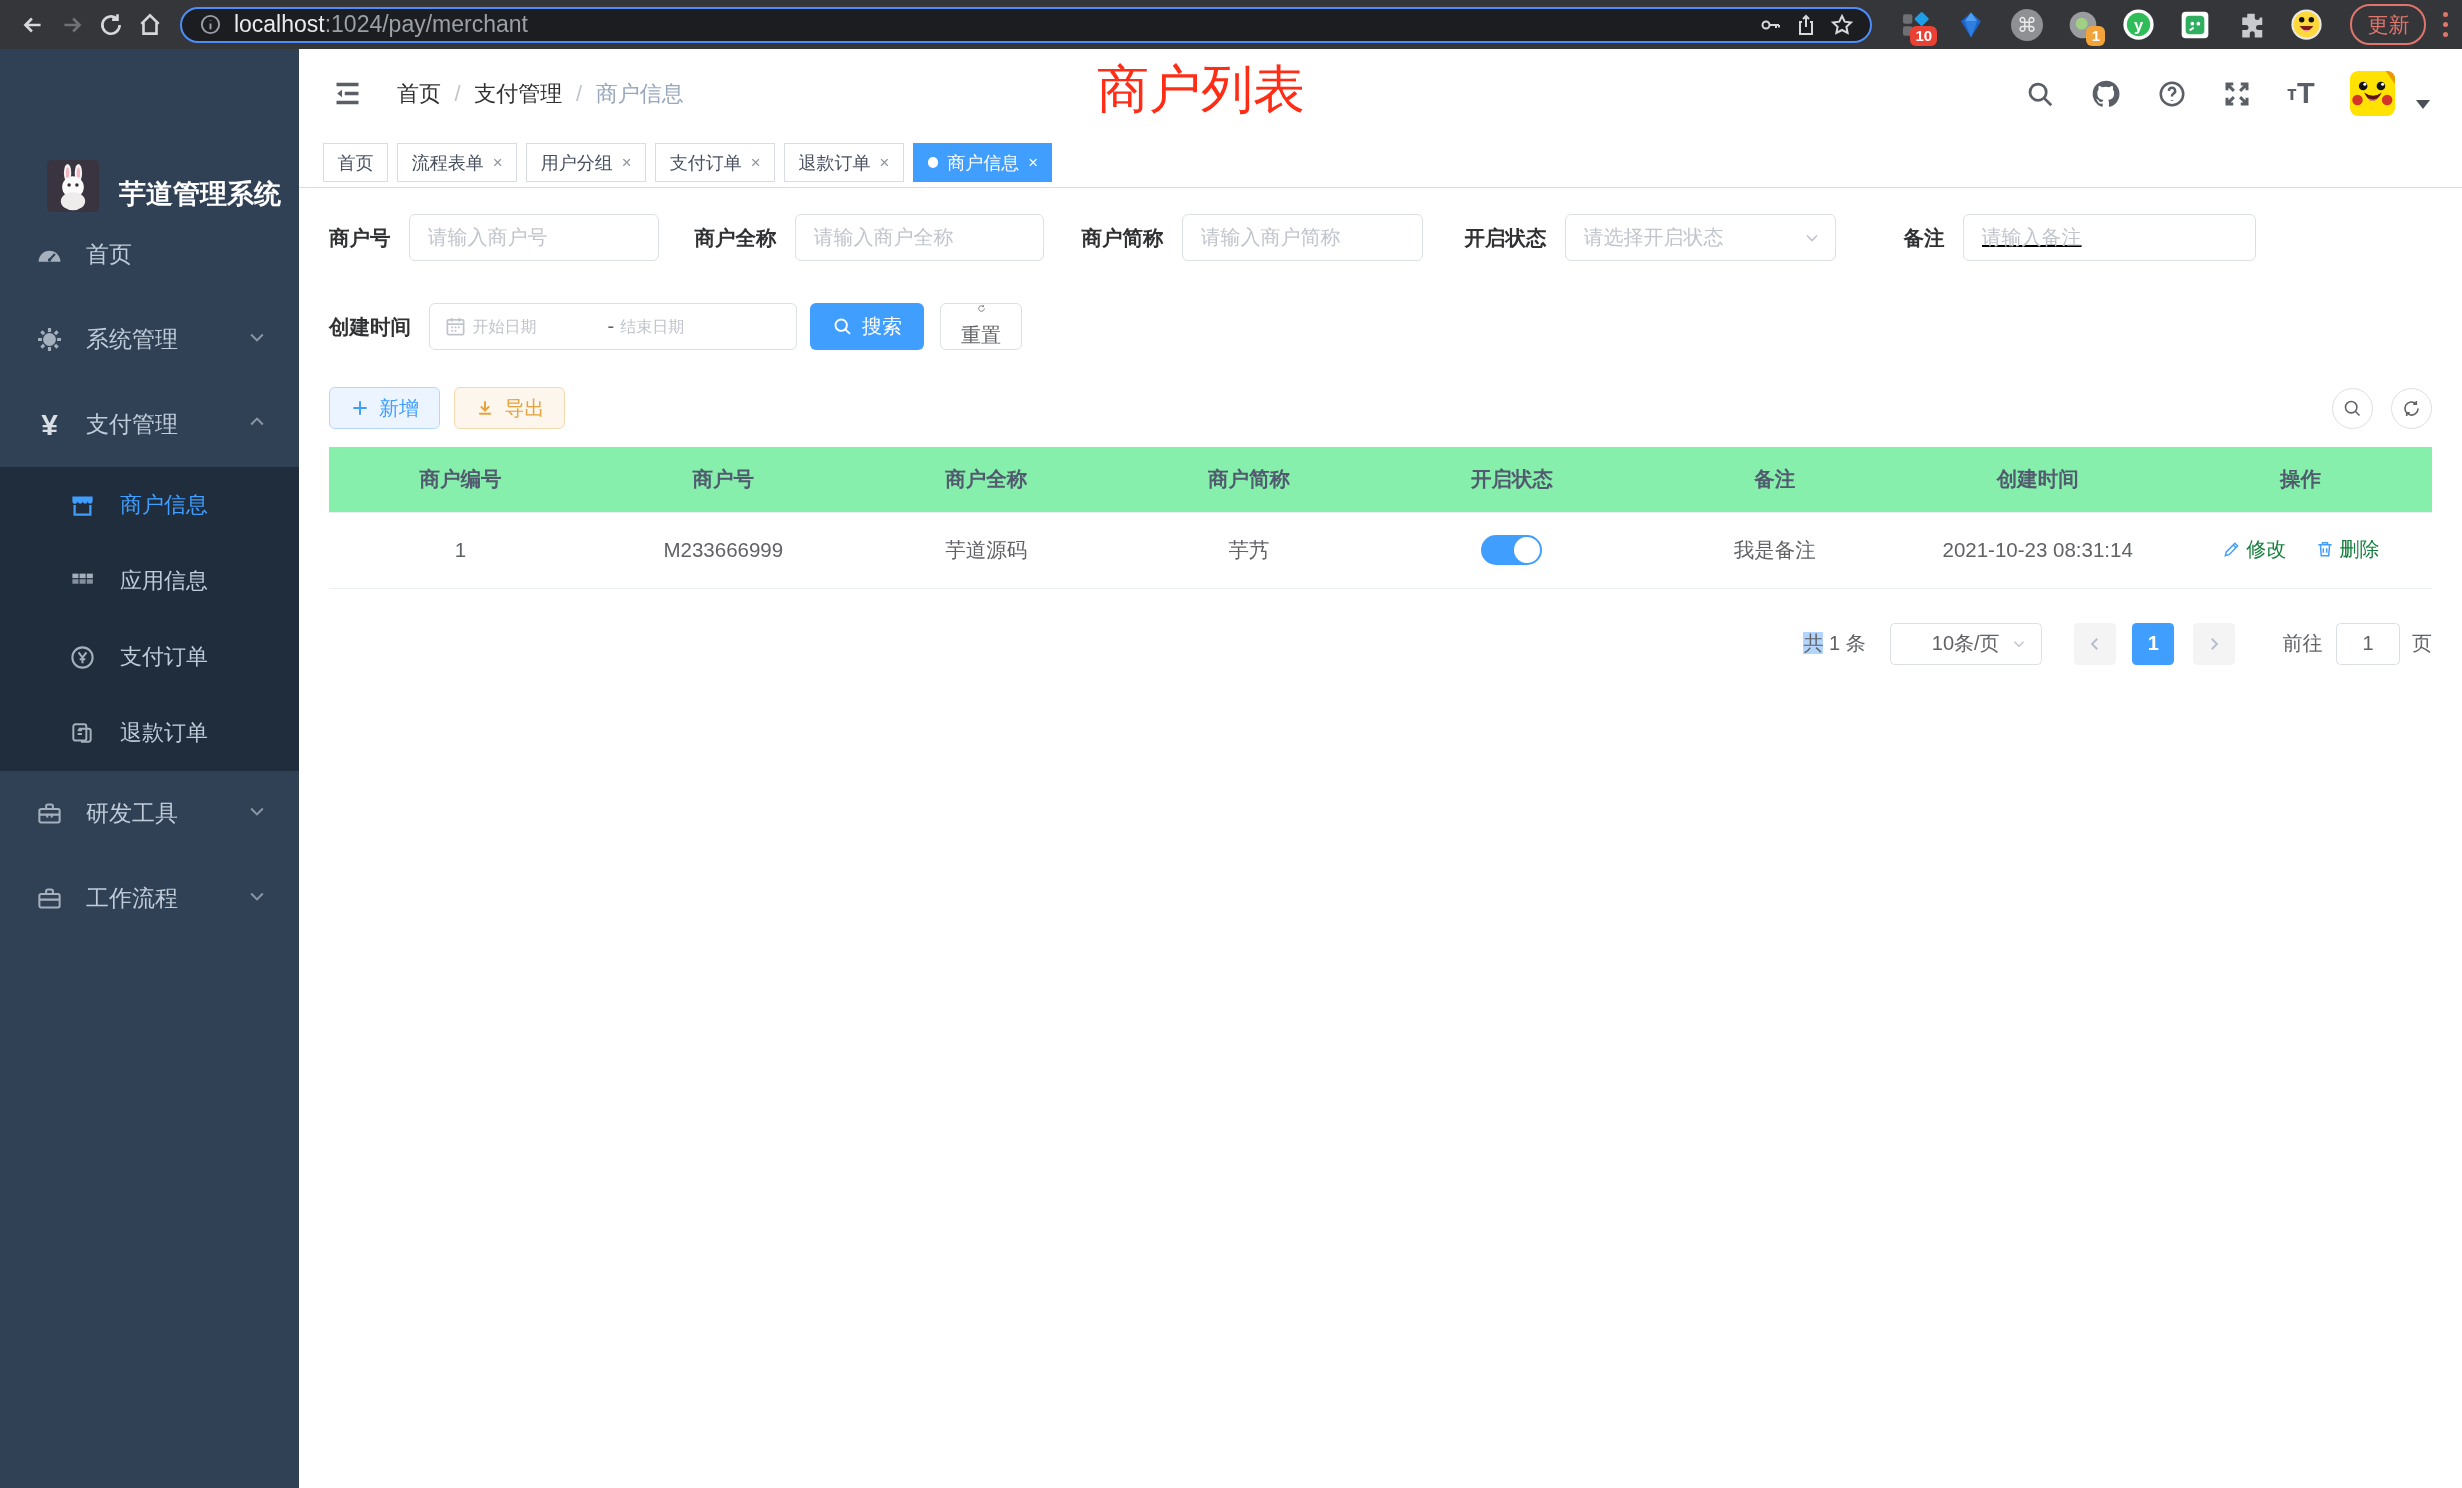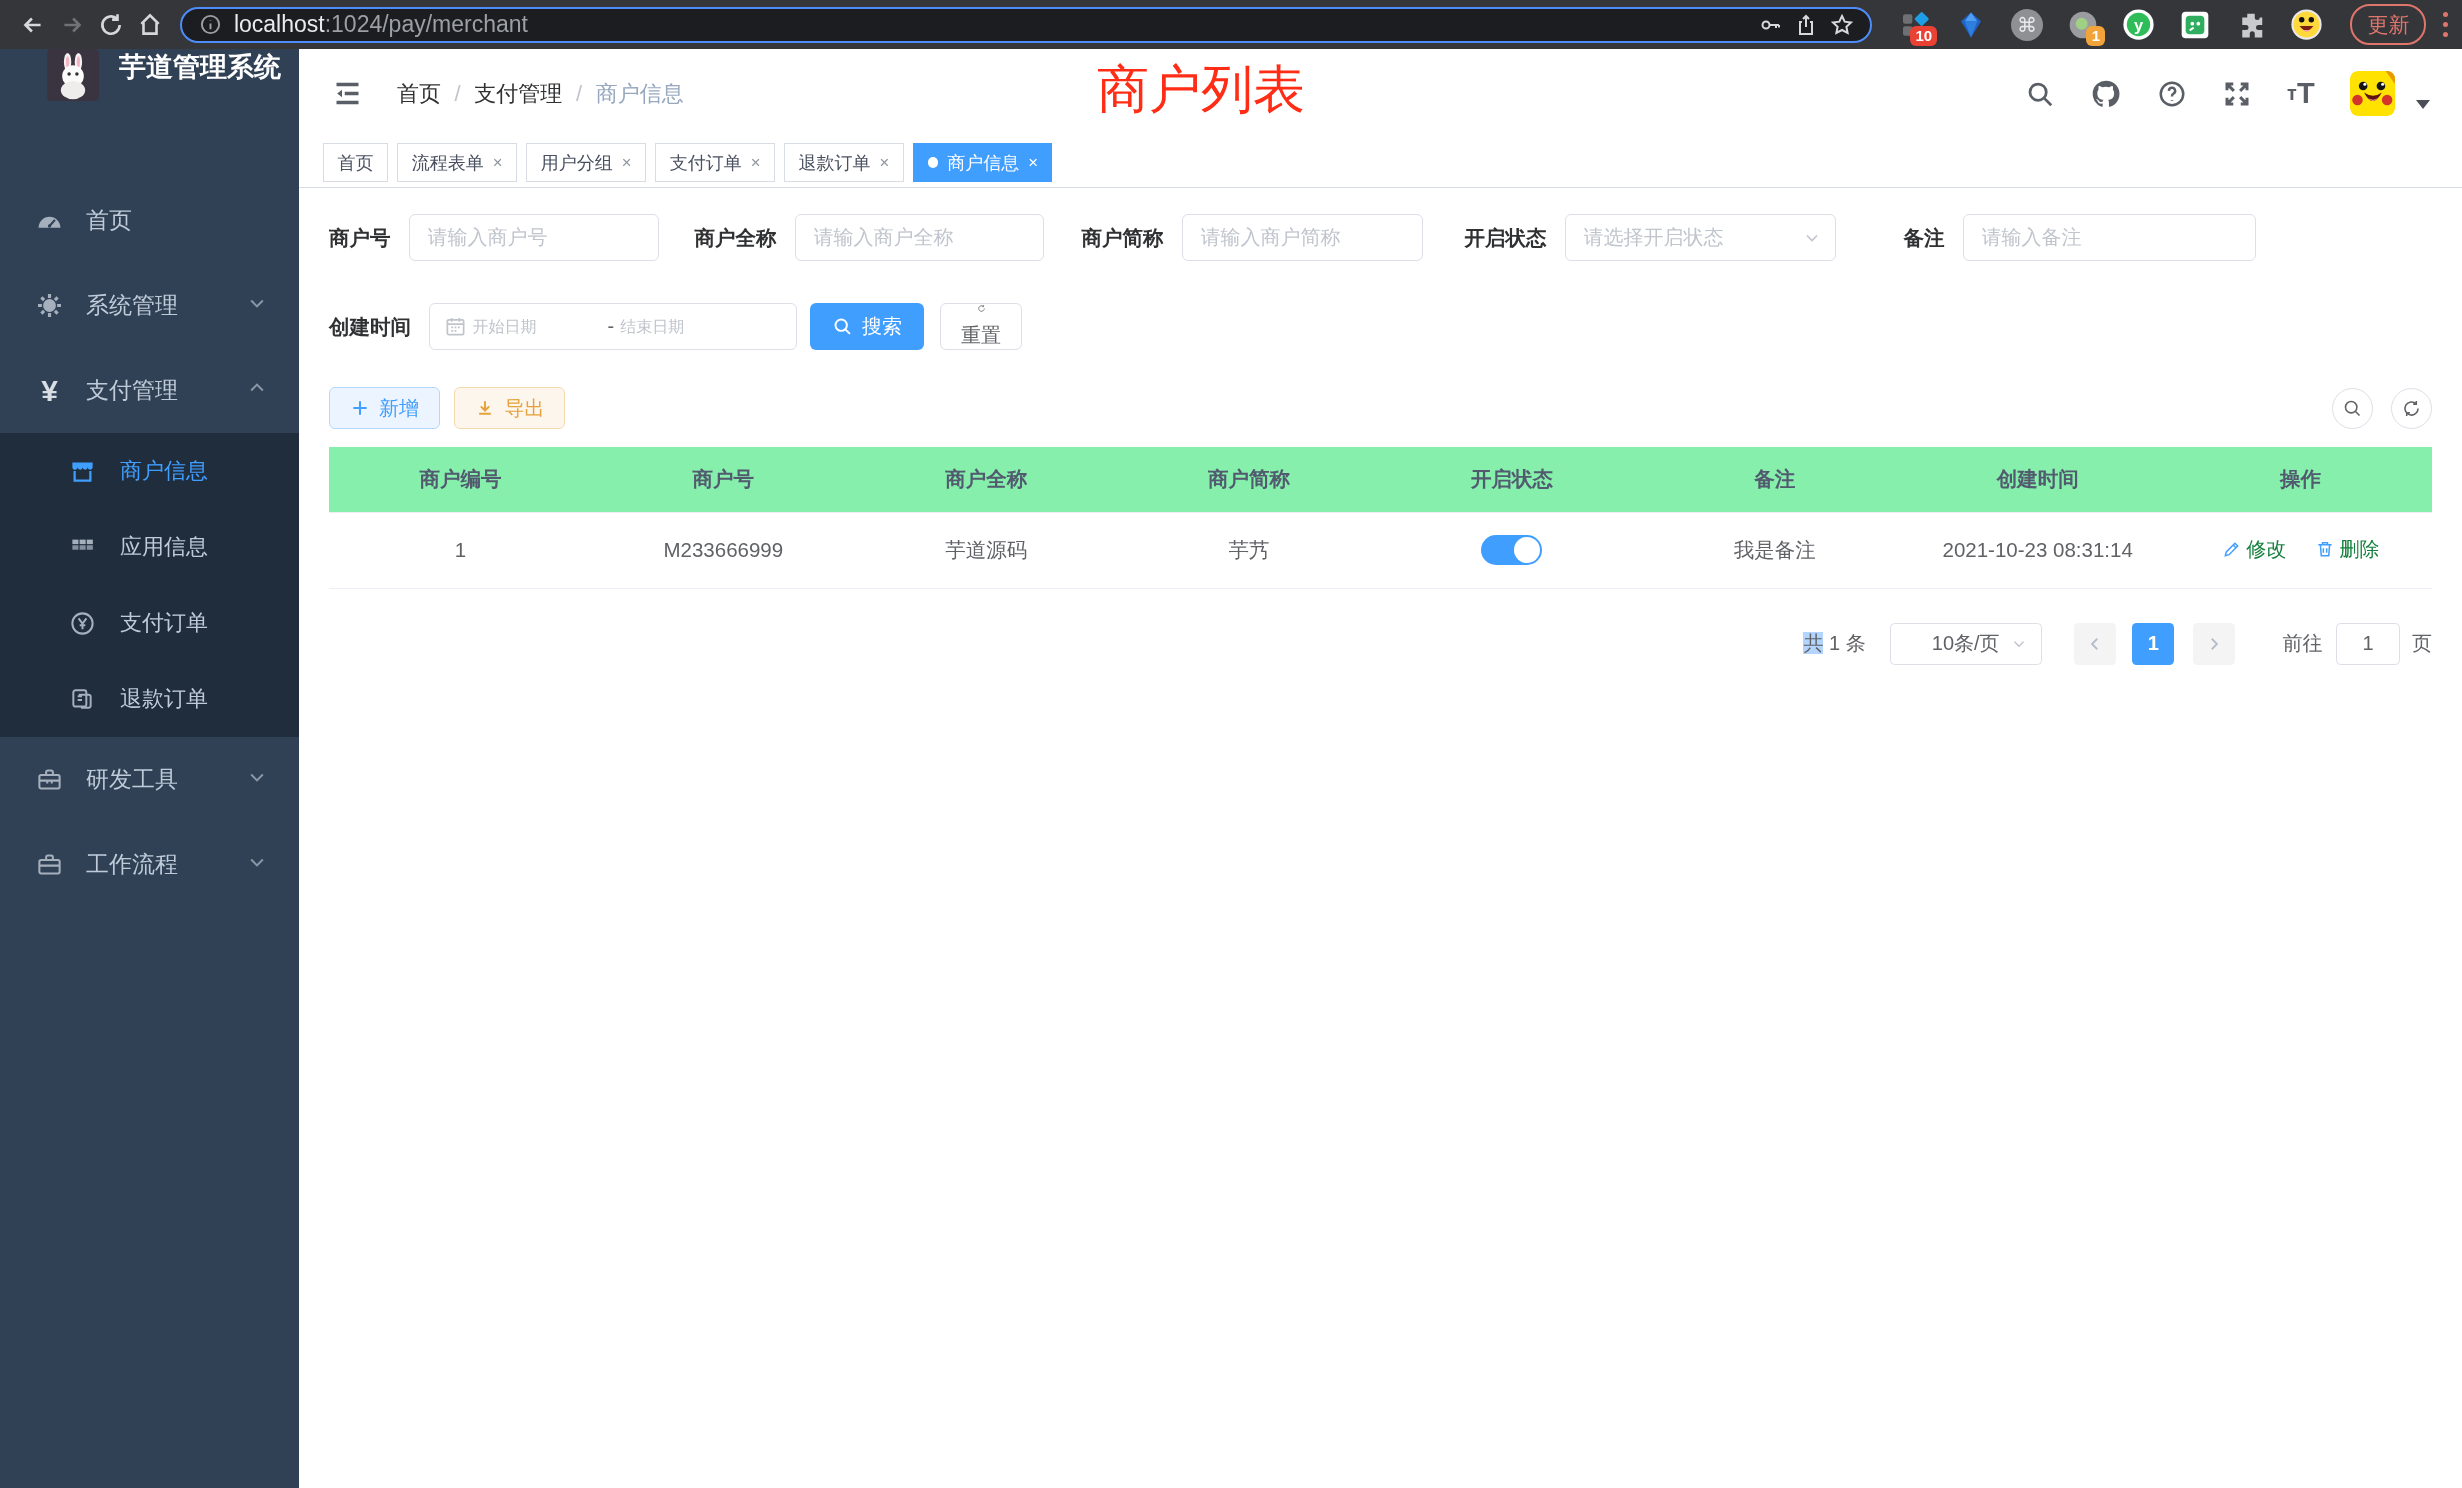--- a/index.html
+++ b/index.html
@@ -22,21 +22,21 @@
   .badge.red { background:#e94235; }
   .badge.orange { background:#f2a43a; }
   .gray-circle { width:32px; height:32px; border-radius:50%; background:#8f9093; display:flex; align-items:center; justify-content:center; color:#e9e9ea; font-size:20px; }
   .update-pill { margin-left:27px; border:2.3px solid #e0756b; color:#e0756b; font-size:21px; border-radius:20px; padding:4.5px 15px; white-space:nowrap; }
   .kebab { margin-left:16.7px; display:flex; flex-direction:column; gap:4.5px; }
   .kebab i { width:5.3px; height:5.3px; border-radius:50%; background:#e0756b; }
 
   
   .app { display:flex; height:1440px; }
   .sidebar { width:299px; background:#304156; color:#bfcbd9; flex:0 0 auto; }
-  .logo-row { height:129px; display:flex; align-items:flex-start; padding-left:47px; gap:20px; }
+  .logo-row { height:129px; display:flex; align-items:flex-end; padding-left:47px; gap:20px;margin-top:34px; }
   .logo-img { width:52px; height:52px; border-radius:4.5px; overflow:hidden; flex:0 0 auto; }
   .logo-title { color:#fff; font-size:27px; font-weight:bold; }
   .menu-item { height:85px; display:flex; align-items:center; padding:0 33px; font-size:23px; color:#bfcbd9; position:relative; cursor:pointer; }
   .menu-item .mi-ic { width:33px; display:flex; justify-content:center; margin-right:20px; color:#a6b0bd; }
   .menu-item .chev { position:absolute; right:32px; color:#8b97a5; }
   .submenu { background:#1f2d3d; }
   .submenu .menu-item { height:76px; padding-left:67px; font-size:22px; }
   .submenu .menu-item .mi-ic { width:30px; margin-right:23px; }
   .menu-item.active, .menu-item.active .mi-ic { color:#409eff; }
 
@@ -470,21 +470,21 @@
         <span class="fitem sel-wrap" style="width:271px;">
           <input class="inp" readonly="" placeholder="请选择开启状态" style="">
           <span class="chv">
               <svg width="20" height="20" viewBox="0 0 24 24" fill="none" stroke="currentColor" stroke-width="2">
                 <path d="M6 9l6 6 6-6"></path>
               </svg>
             </span>
         </span>
 
         <span class="flabel" style="margin-left:68px;">备注</span>
-        <span class="fitem" style="width:293px;">
+        <span class="fitem" style="width:293px;text-decoration:underline;">
             <input class="inp" placeholder="请输入备注" style="">
           </span>
       </div>
 
       <div class="frow frow2">
         <span class="flabel">创建时间</span>
         <div class="date-range">
           <span class="cal-ic">
             <svg width="23" height="23" viewBox="0 0 24 24" fill="none" stroke="currentColor" stroke-width="1.8">
                 <rect x="3.5" y="5" width="17" height="15.5" rx="1.5"></rect>

